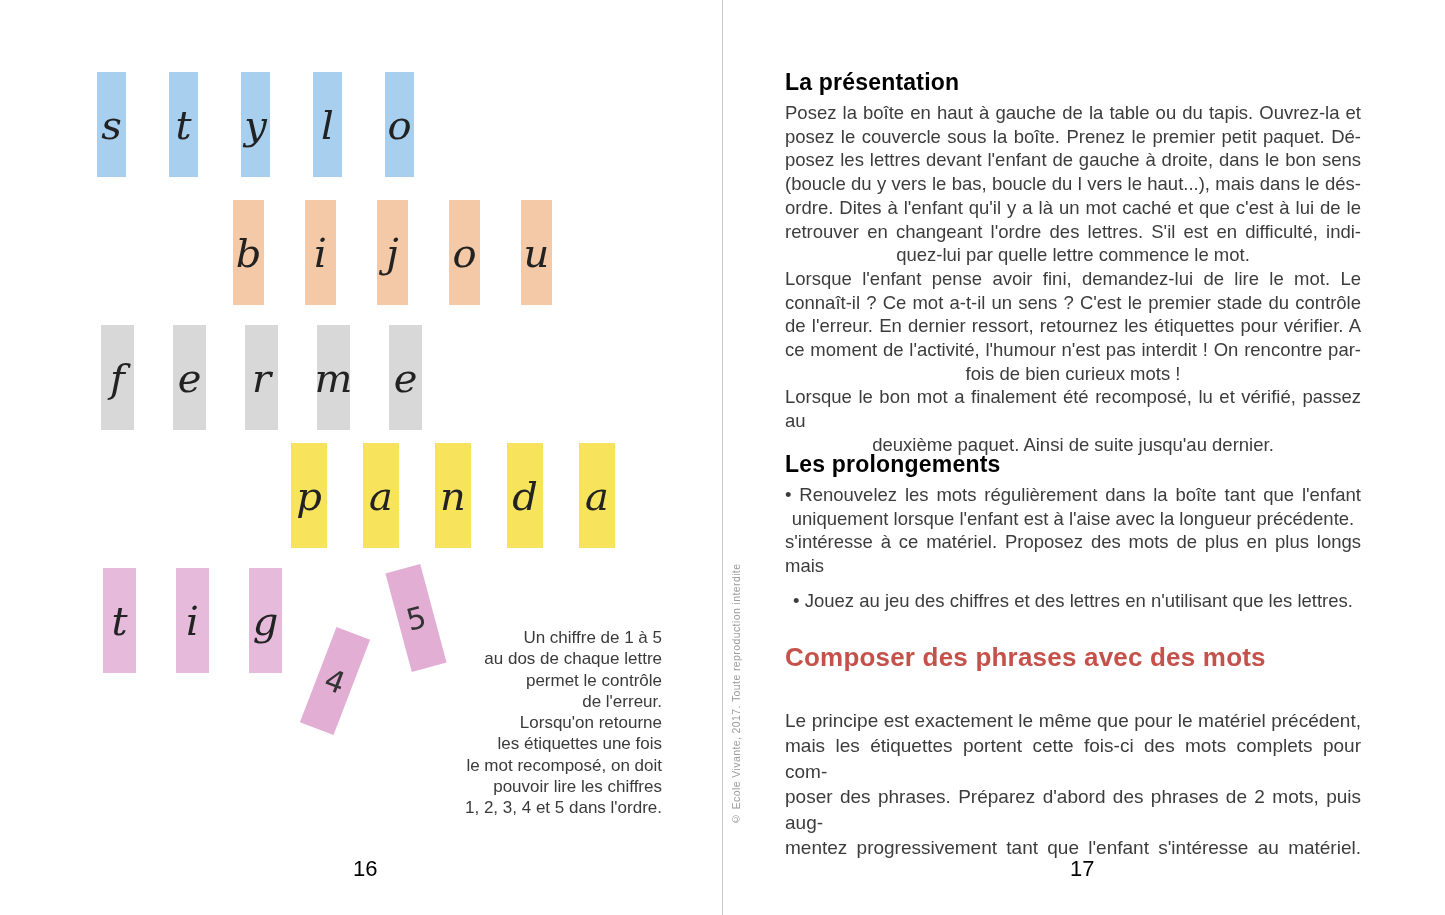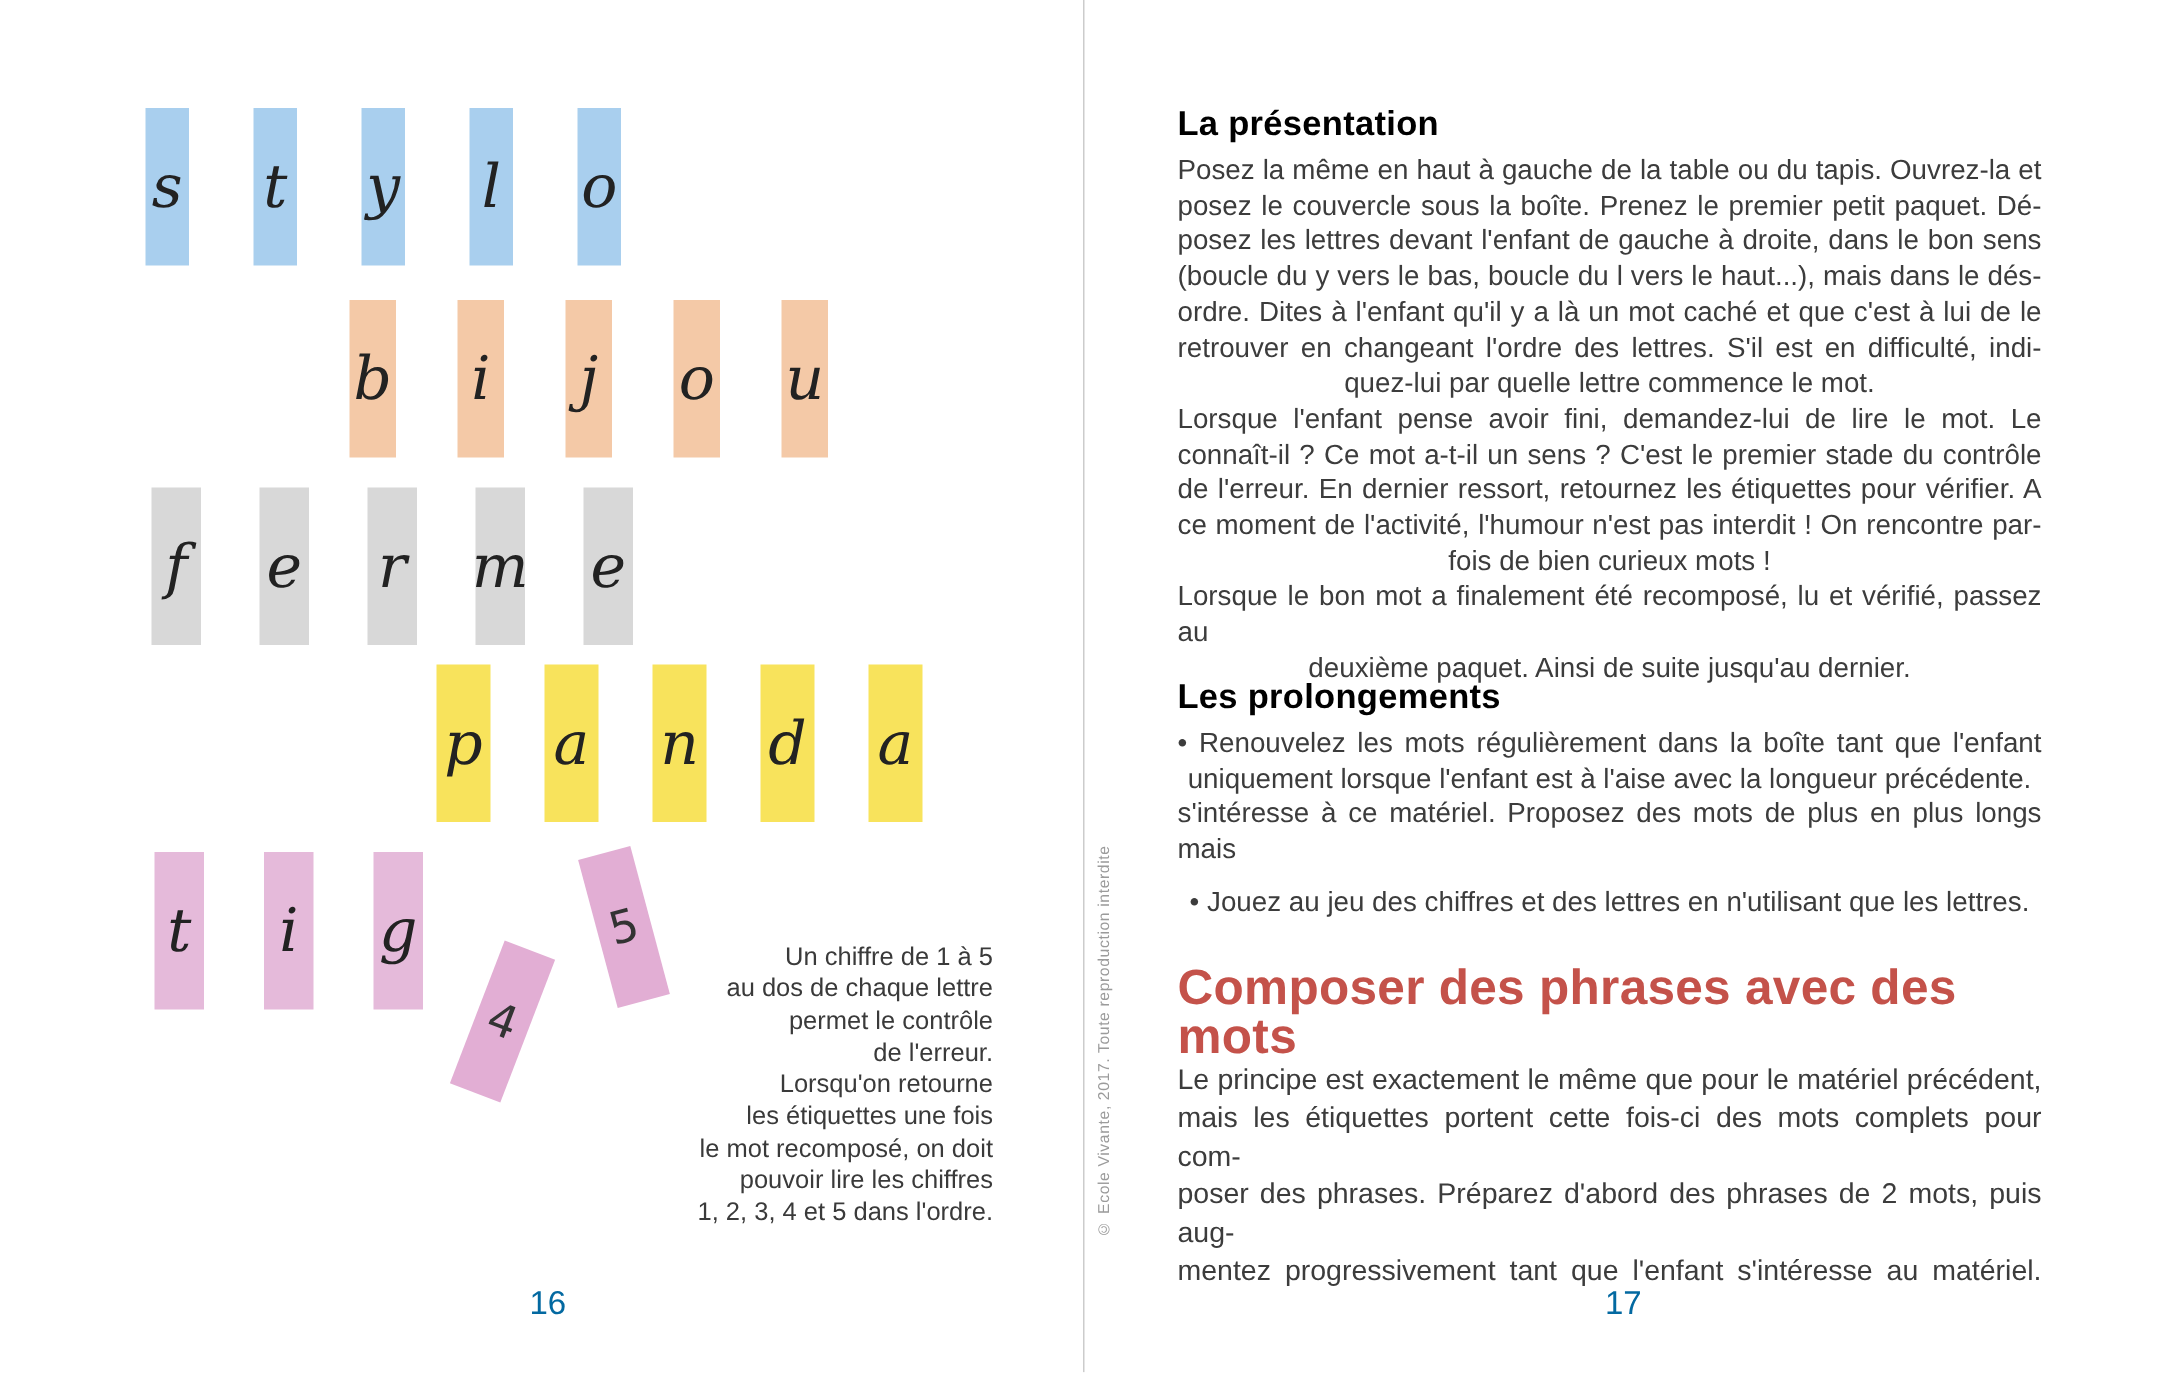--- a/index.html
+++ b/index.html
@@ -25,34 +25,34 @@
   .num-tile{position:absolute;display:flex;align-items:center;justify-content:center;
     width:36px;height:102px;font-family:"DejaVu Sans",sans-serif;font-size:30px;color:#333;}
   .num-4{left:317px;top:630px;transform:rotate(21deg);}
   .num-5{left:398px;top:567px;transform:rotate(-15deg);}
 
   
   .caption{position:absolute;left:408px;top:627px;width:254px;text-align:right;
     font-size:17px;line-height:21.3px;color:#3a3a3a;}
 
   
-  .page-number{position:absolute;top:856px;font-size:22px;color:#0369a1;}
+  .page-number{position:absolute;top:856px;font-size:22px;color:#000000;}
   .pn-left{left:353px;} .pn-right{left:1070px;}
 
   
   .rp-block{position:absolute;left:785px;width:576px;}
   .blk-presentation{top:68px;} .blk-prolongements{top:450px;}
   .blk-composer-heading{top:641px;} .blk-composer-para{top:708px;}
 
   h2.section-heading{margin:0 0 5px 0;font-size:23px;line-height:28px;
     font-weight:bold;color:#000000;letter-spacing:0.2px;}
   .bodyline{font-size:18.5px;line-height:23.7px;color:#3c3c3c;text-align:center;}
   .jl{text-align:justify;text-align-last:justify;}
   .bullet2{margin-top:11px;}
-  h1.red-heading{margin:0;font-size:33px;line-height:33px;font-weight:bold;letter-spacing:0.2px;}
+  h1.red-heading{margin:0;font-size:26px;line-height:33px;font-weight:bold;letter-spacing:0.2px;}
   .composer-line{font-size:19px;line-height:25.4px;color:#3c3c3c;}
 </style>
 </head>
 <body>
 
 <div id="spread">
 
   <div>
     <div class="tile-row row-stylo">
         <span class="tile" style="background: rgb(169, 207, 238);">s</span>
@@ -107,21 +107,21 @@
   </div>
 
   <div class="spine-line"></div>
   <div class="spine-copyright">© Ecole Vivante, 2017. Toute reproduction interdite</div>
 
   <div>
 
     <div class="rp-block blk-presentation">
       <h2 class="section-heading">La présentation</h2>
       <div>
-          <div class="bodyline jl">Posez la même en haut à gauche de la table ou du tapis. Ouvrez-la et</div>
+          <div class="bodyline jl">Posez la boîte en haut à gauche de la table ou du tapis. Ouvrez-la et</div>
           <div class="bodyline jl">posez le couvercle sous la boîte. Prenez le premier petit paquet. Dé-</div>
           <div class="bodyline jl">posez les lettres devant l'enfant de gauche à droite, dans le bon sens</div>
           <div class="bodyline jl">(boucle du y vers le bas, boucle du l vers le haut...), mais dans le dés-</div>
           <div class="bodyline jl">ordre. Dites à l'enfant qu'il y a là un mot caché et que c'est à lui de le</div>
           <div class="bodyline jl">retrouver en changeant l'ordre des lettres. S'il est en difficulté, indi-</div>
           <div class="bodyline">quez-lui par quelle lettre commence le mot.</div>
         </div>
       <div>
           <div class="bodyline jl">Lorsque l'enfant pense avoir fini, demandez-lui de lire le mot. Le</div>
           <div class="bodyline jl">connaît-il ? Ce mot a-t-il un sens ? C'est le premier stade du contrôle</div>

